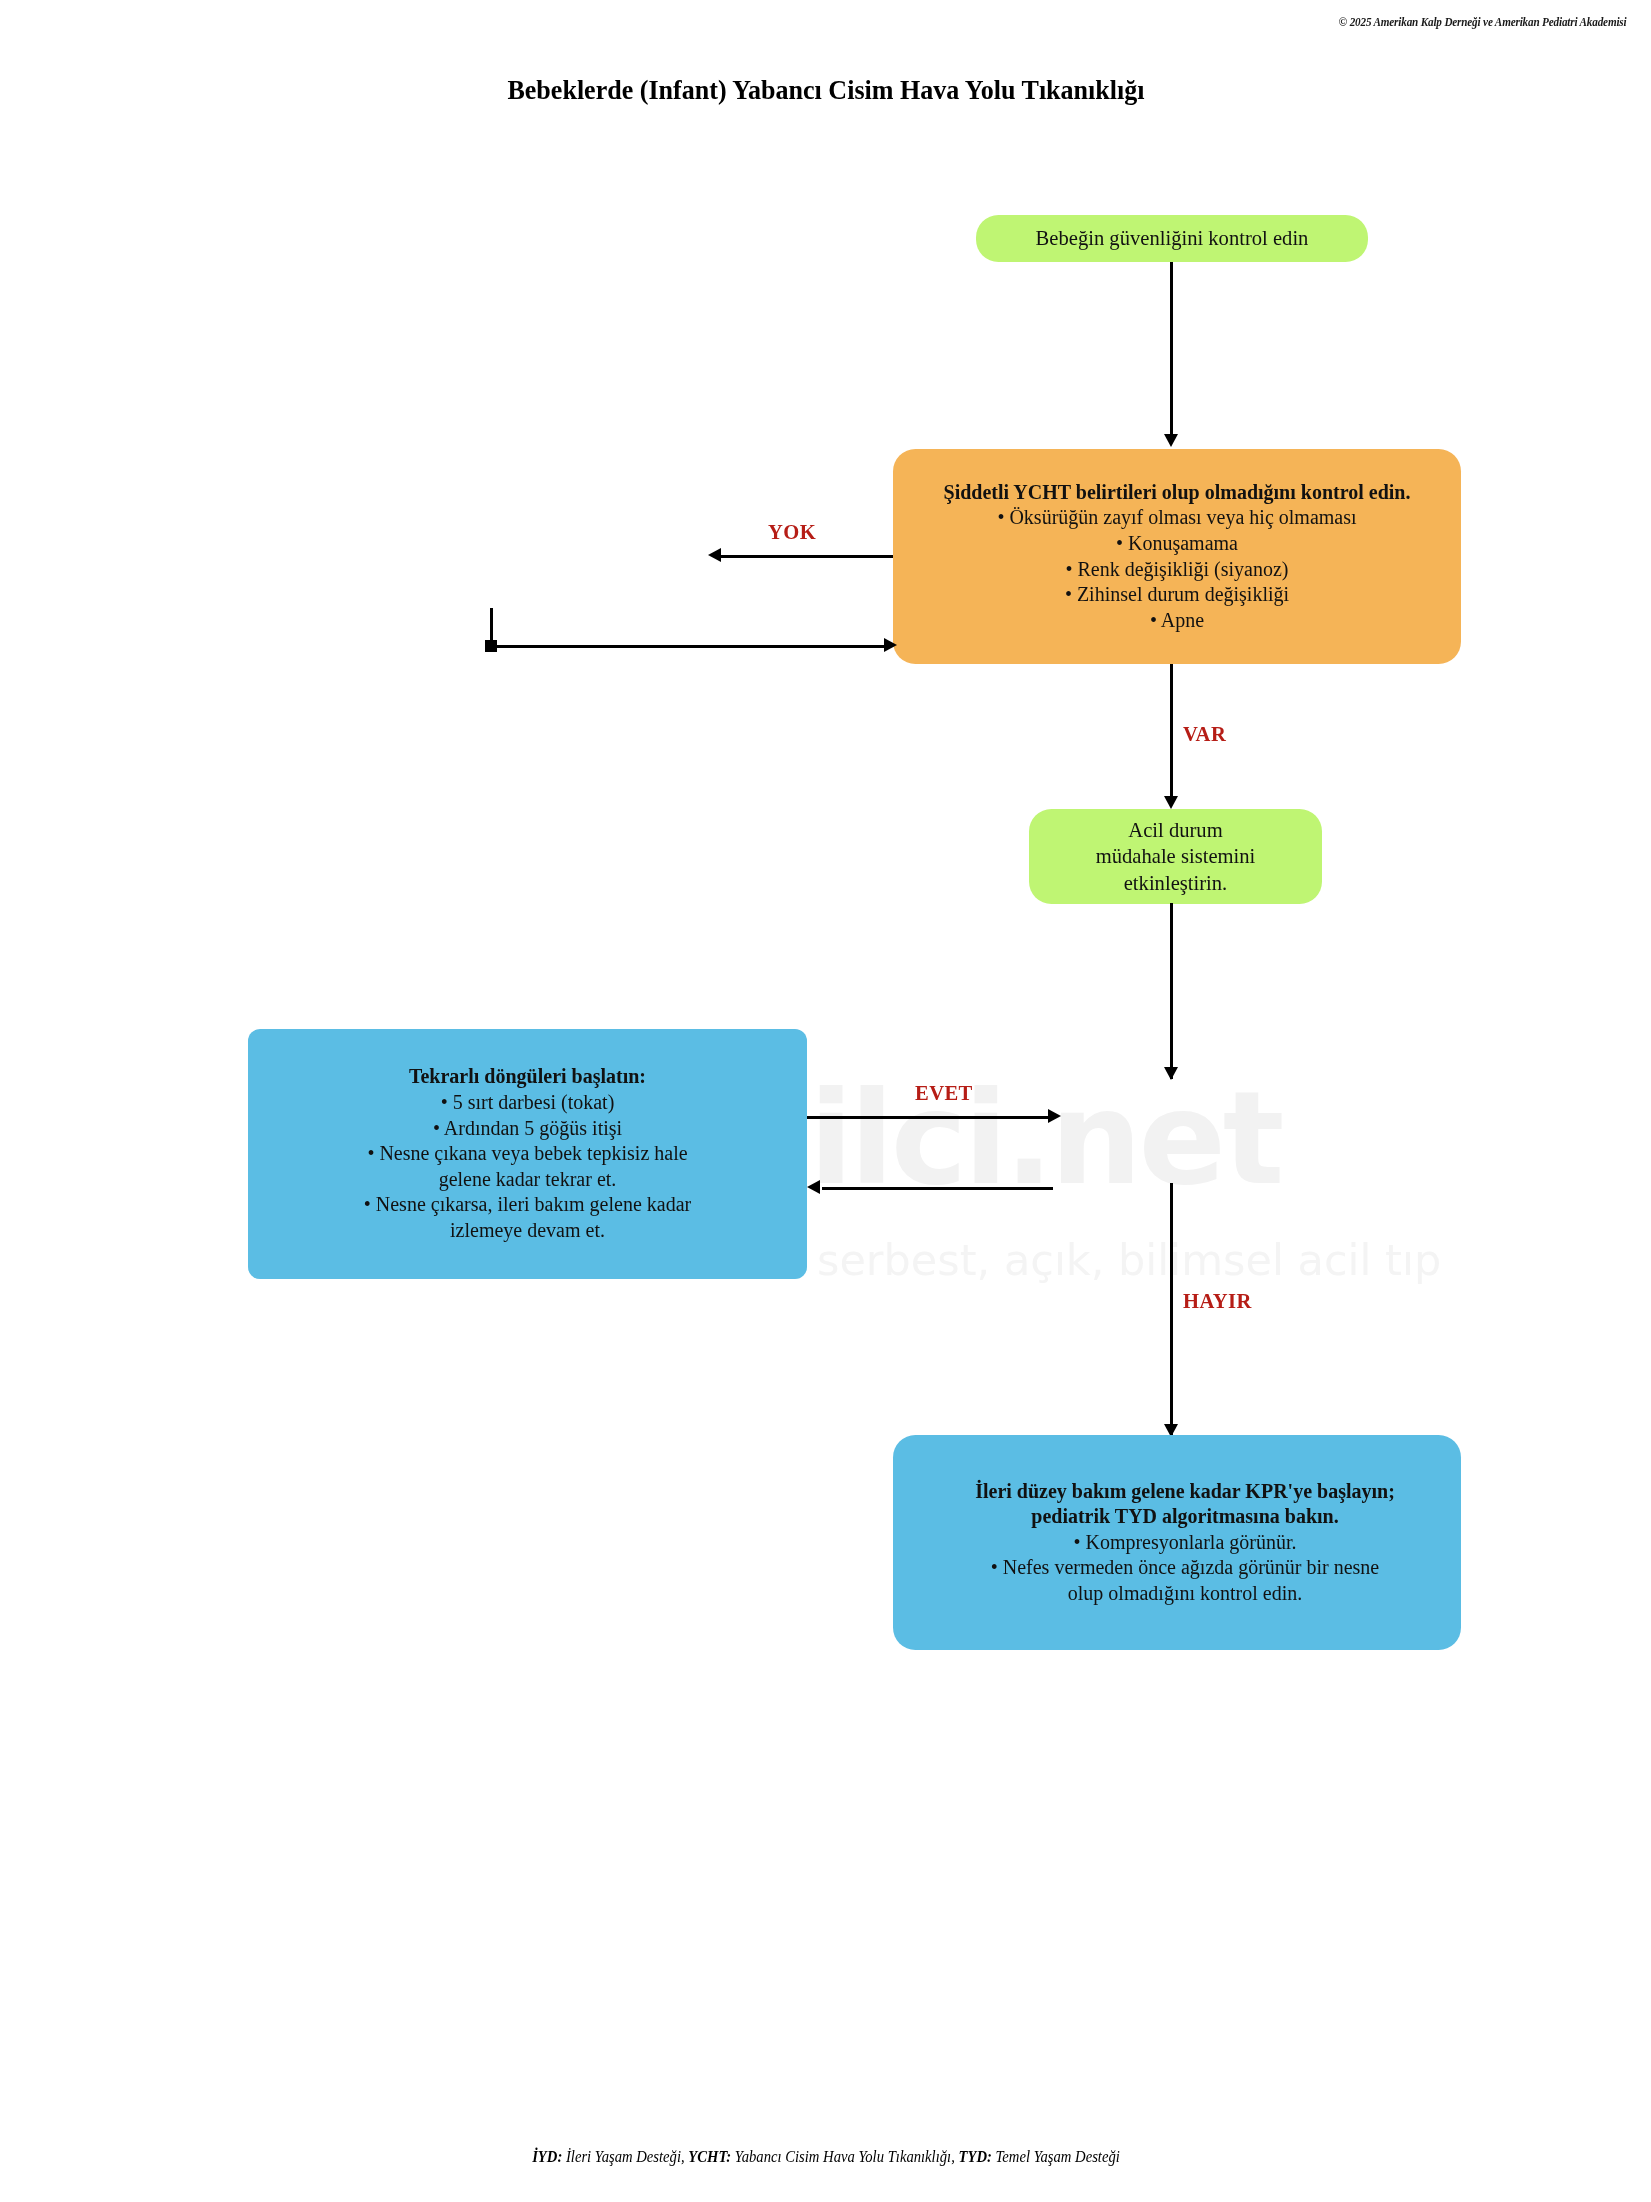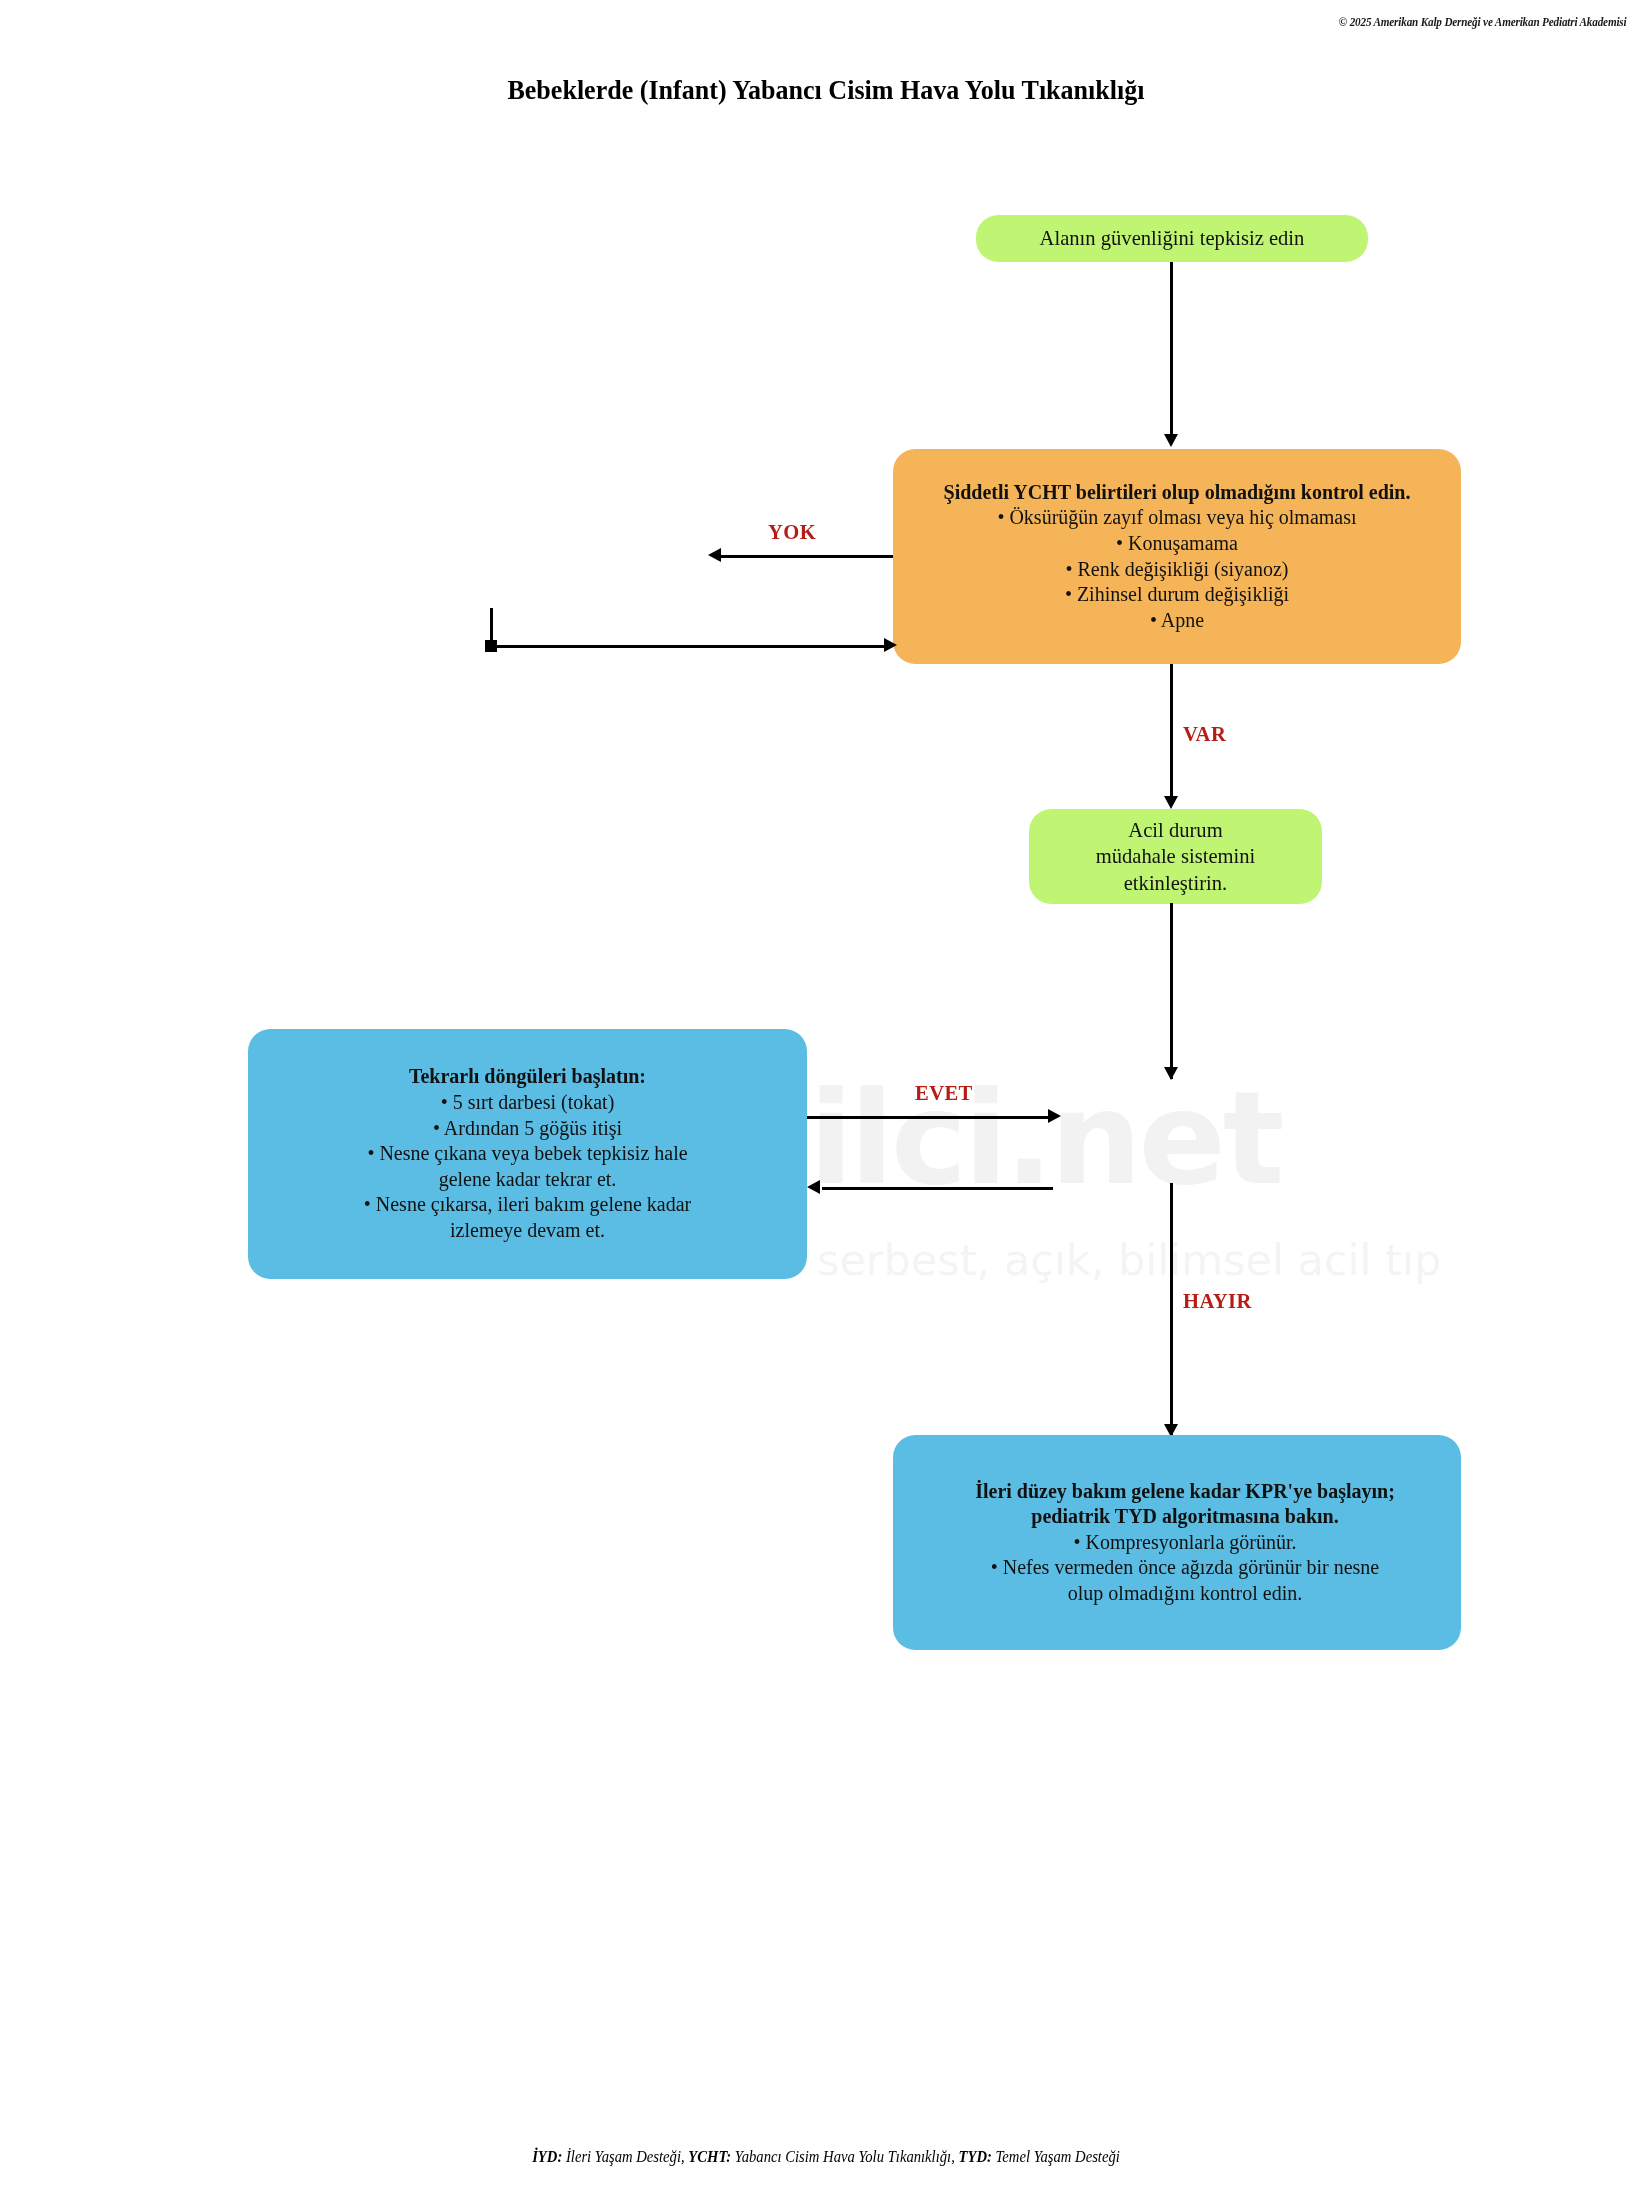--- a/index.html
+++ b/index.html
@@ -146,21 +146,21 @@
 
   <div class="title">Bebeklerde (Infant) Yabancı Cisim Hava Yolu Tıkanıklığı</div>
 
   <div class="watermark">
     <div class="wm-swoosh"></div>
     <div class="wm-text">ilci.net</div>
     <div class="wm-sub">serbest, açık, bilimsel acil tıp</div>
   </div>
 
   <div class="node green" style="left:976px;top:215px;width:392px;height:47px;font-size:20.6px;">
-    <span class="ln">Alanın güvenliğini tepkisiz edin</span>
+    <span class="ln">Bebeğin güvenliğini kontrol edin</span>
   </div>
 
   <div class="ln-v" style="left:1170px;top:262px;height:176px;"></div>
   <div class="arrow-d" style="left:1164px;top:434px;"></div>
 
   <div class="node orange" style="left:893px;top:449px;width:568px;height:215px;font-size:20px;">
     <span class="ln hdr">Şiddetli YCHT belirtileri olup olmadığını kontrol edin.</span>
     <span class="ln">• Öksürüğün zayıf olması veya hiç olmaması</span>
     <span class="ln">• Konuşamama</span>
     <span class="ln">• Renk değişikliği (siyanoz)</span>
@@ -184,21 +184,21 @@
 
   <div class="node green" style="left:1029px;top:809px;width:293px;height:95px;font-size:20.6px;">
     <span class="ln">Acil durum</span>
     <span class="ln">müdahale sistemini</span>
     <span class="ln">etkinleştirin.</span>
   </div>
 
   <div class="ln-v" style="left:1170px;top:903px;height:176px;"></div>
   <div class="arrow-d" style="left:1164px;top:1067px;"></div>
 
-  <div class="node blue" style="left:248px;top:1029px;width:559px;height:250px;font-size:20px;">
+  <div class="node blue" style="left:248px;top:1029px;width:559px;height:250px;font-size:20px;border-radius:12px;">
     <span class="ln hdr">Tekrarlı döngüleri başlatın:</span>
     <span class="ln">• 5 sırt darbesi (tokat)</span>
     <span class="ln">•  Ardından 5 göğüs itişi</span>
     <span class="ln">•  Nesne çıkana veya bebek tepkisiz hale</span>
     <span class="ln">gelene kadar tekrar et.</span>
     <span class="ln">• Nesne çıkarsa, ileri bakım gelene kadar</span>
     <span class="ln">izlemeye devam et.</span>
   </div>
 
   <div class="ln-h" style="left:807px;top:1116px;width:245px;"></div>

